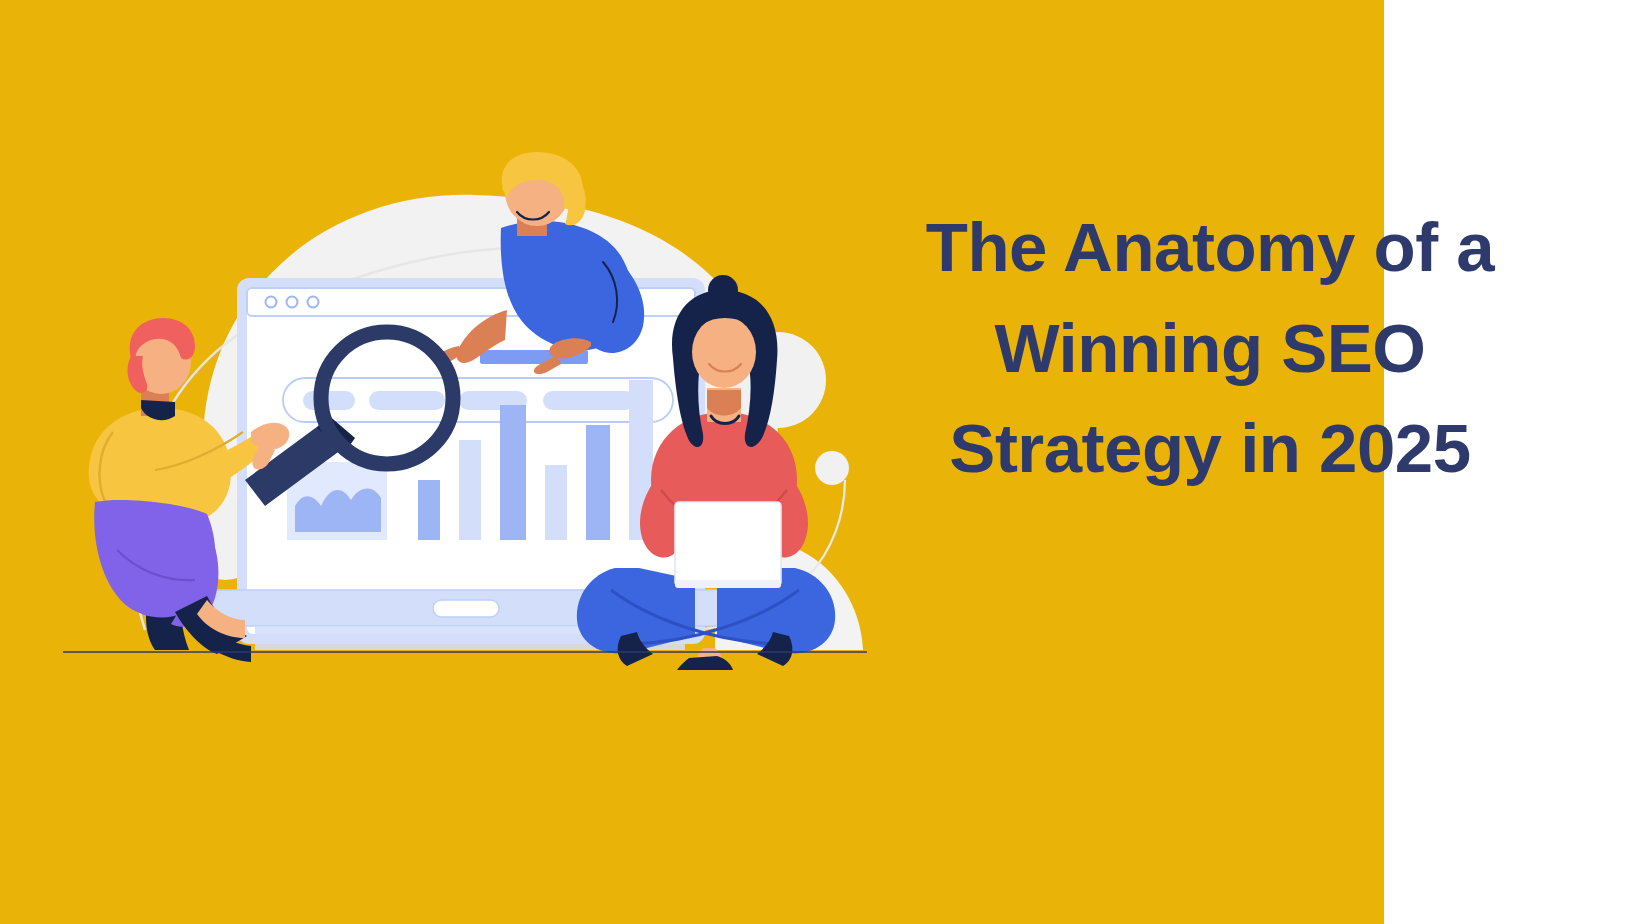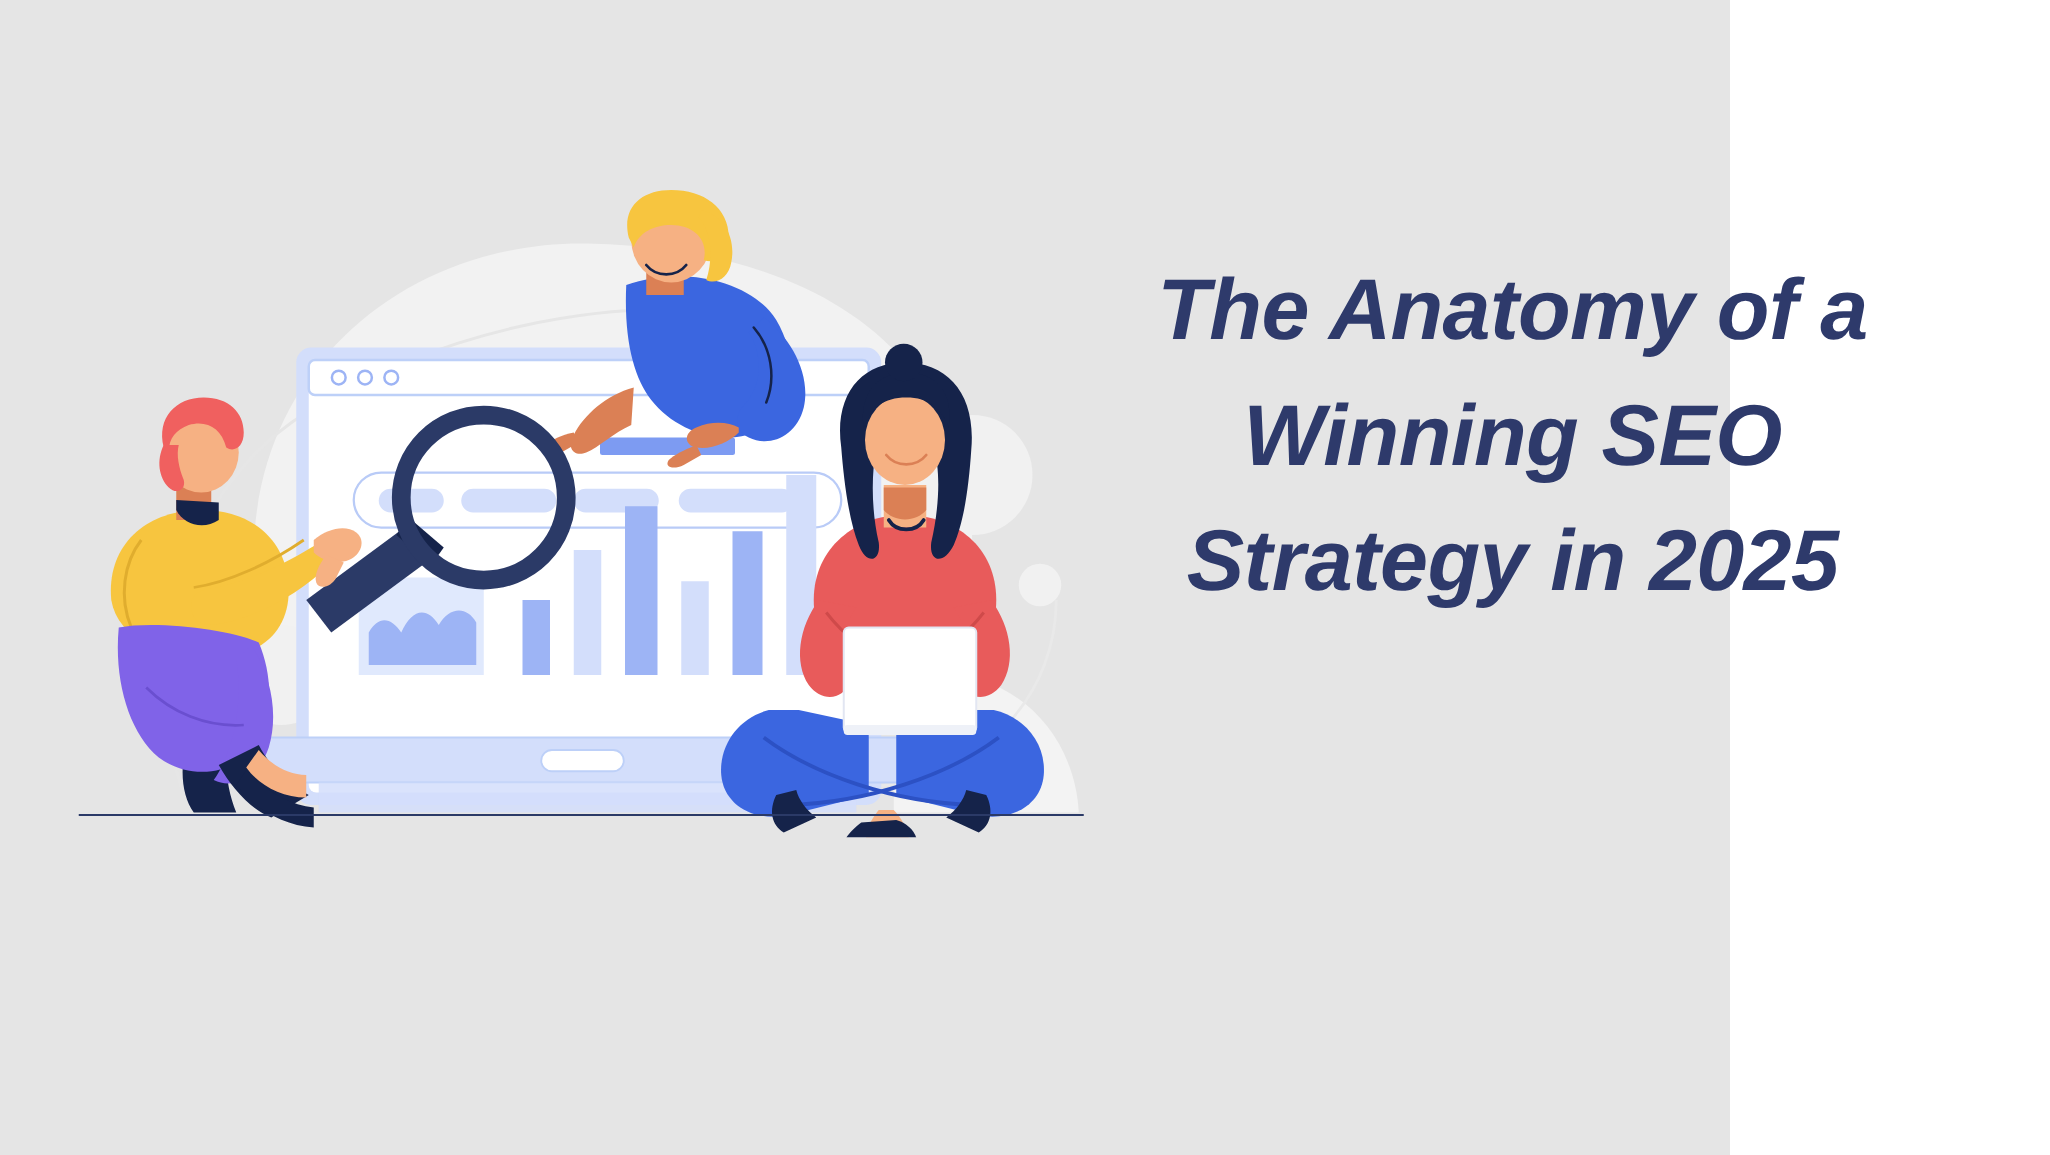--- a/index.html
+++ b/index.html
@@ -10,25 +10,24 @@
   body {
     width: 1640px;
     height: 924px;
     font-family: "Liberation Sans", sans-serif;
     overflow: hidden;
   }
   .banner {
     position: relative;
     width: 1384px;
     height: 924px;
-    background: #e5e5e5;
+    background: #eab308;
     display: flex;
     flex-direction: row;
     align-items: flex-start;
-    font-style: italic;
   }
   .illustration-pane {
     position: absolute;
     left: 55px;
     top: 150px;
     width: 820px;
     height: 520px;
   }
   .illustration-pane svg {
     display: block;

